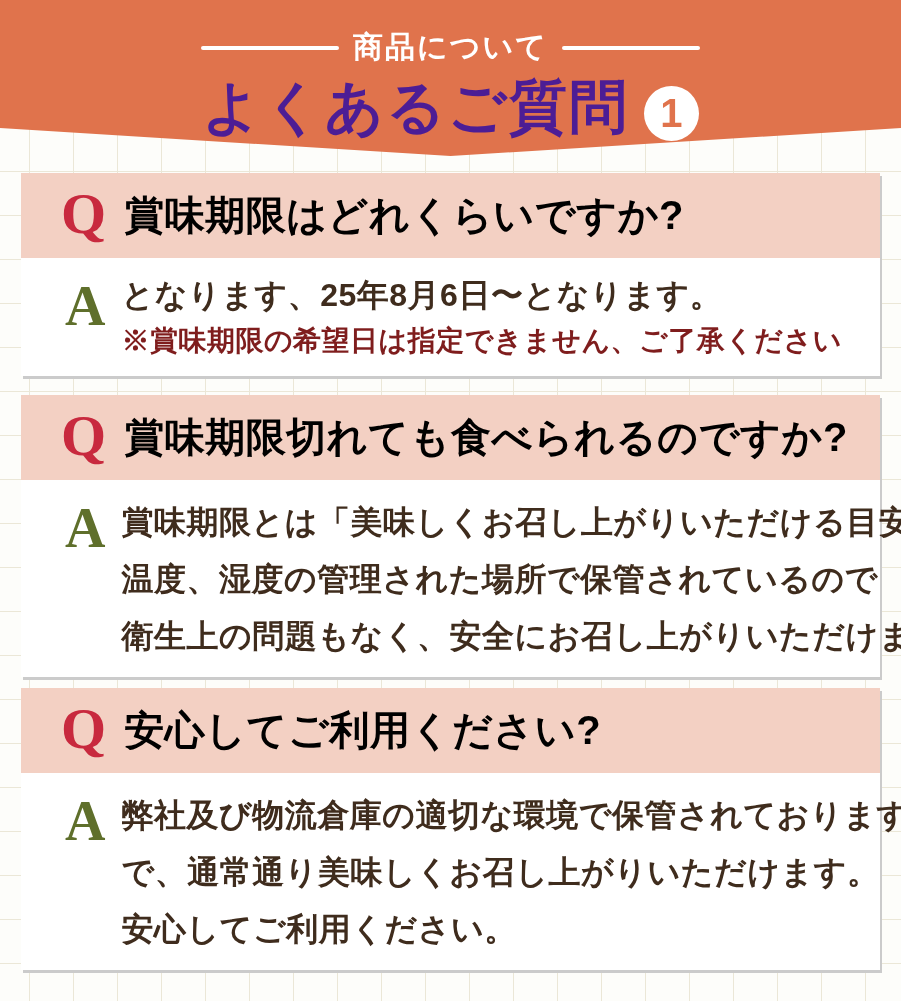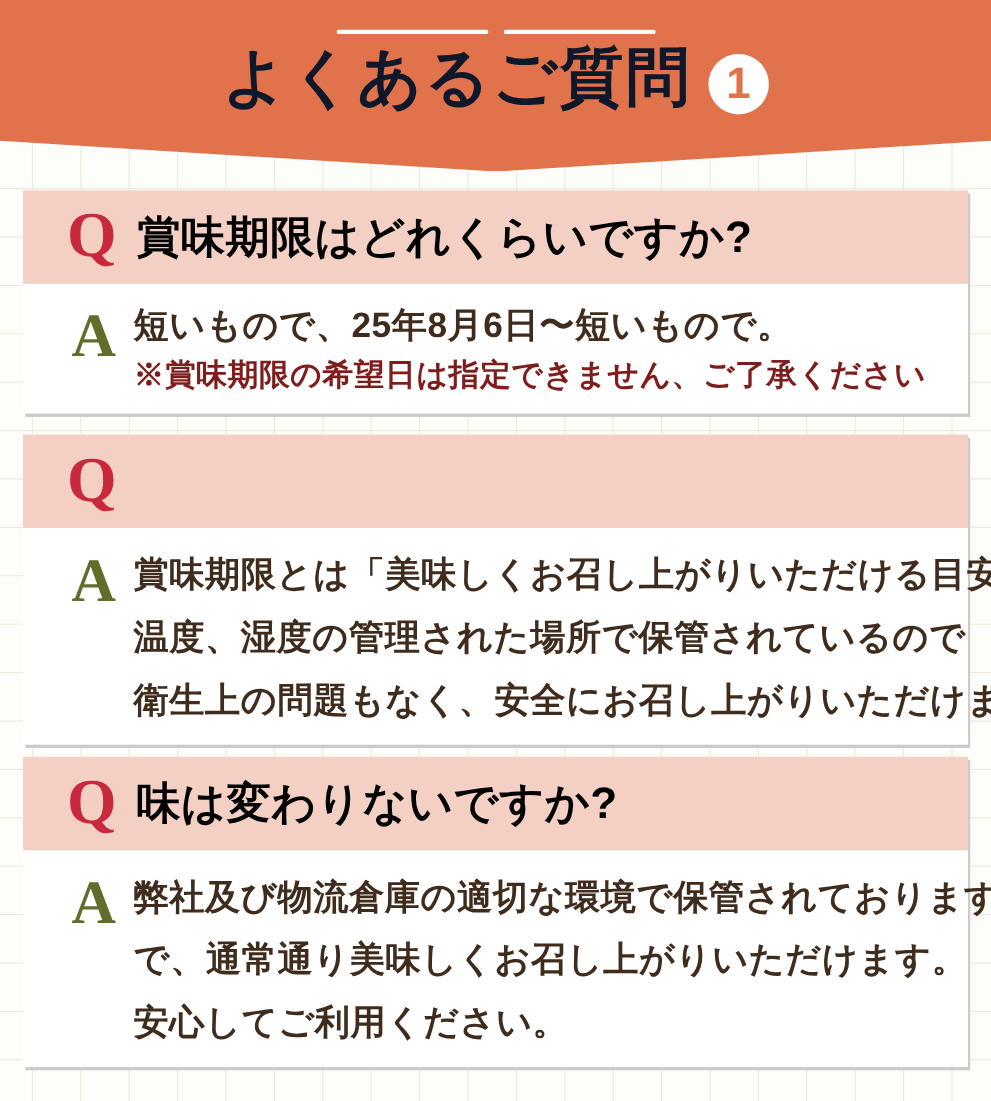--- a/index.html
+++ b/index.html
@@ -50,21 +50,21 @@
   .title-row {
     display: flex;
     justify-content: center;
     align-items: center;
     gap: 15px;
     margin-top: 1px;
   }
   .title-text {
     font-size: 58px;
     font-weight: 800;
-    color: #0f172a;
+    color: #4c1d95;
     letter-spacing: 2px;
     white-space: nowrap;
   }
   .badge-circle {
     width: 55px;
     height: 55px;
     border-radius: 50%;
     background: #ffffff;
     color: #e0734c;
     font-size: 40px;
@@ -150,62 +150,64 @@
     letter-spacing: 0.5px;
     white-space: nowrap;
   }
 </style>
 </head>
 <body>
 
 <div class="banner">
   <div class="subtitle-row">
     <span class="subtitle-line"></span>
+    <span class="subtitle-text">商品について</span>
     <span class="subtitle-line"></span>
   </div>
   <div class="title-row">
     <span class="title-text">よくあるご質問</span>
     <span class="badge-circle">1</span>
   </div>
 </div>
 
 <div class="faq-list">
 
   <div class="qa-card gap-lg">
     <div class="q-row">
       <span class="q-letter">Q</span>
       <span class="q-text">賞味期限はどれくらいですか?</span>
     </div>
     <div class="a-row">
       <span class="a-letter">A</span>
       <div class="a-body">
-        <div class="a-line first-card">短いもので、25年8月6日〜短いもので。</div>
+        <div class="a-line first-card">となります、25年8月6日〜となります。</div>
         <div class="a-note">※賞味期限の希望日は指定できません、ご了承ください</div>
       </div>
     </div>
   </div>
 
   <div class="qa-card gap-sm">
     <div class="q-row">
       <span class="q-letter">Q</span>
+      <span class="q-text">賞味期限切れても食べられるのですか?</span>
     </div>
     <div class="a-row">
       <span class="a-letter">A</span>
       <div class="a-body">
         <div class="a-line">賞味期限とは「美味しくお召し上がりいただける目安」です。</div>
         <div class="a-line">温度、湿度の管理された場所で保管されているので</div>
         <div class="a-line">衛生上の問題もなく、安全にお召し上がりいただけます。</div>
       </div>
     </div>
   </div>
 
   <div class="qa-card">
     <div class="q-row">
       <span class="q-letter">Q</span>
-      <span class="q-text">味は変わりないですか?</span>
+      <span class="q-text">安心してご利用ください?</span>
     </div>
     <div class="a-row">
       <span class="a-letter">A</span>
       <div class="a-body">
         <div class="a-line">弊社及び物流倉庫の適切な環境で保管されておりますの</div>
         <div class="a-line">で、通常通り美味しくお召し上がりいただけます。</div>
         <div class="a-line">安心してご利用ください。</div>
       </div>
     </div>
   </div>

